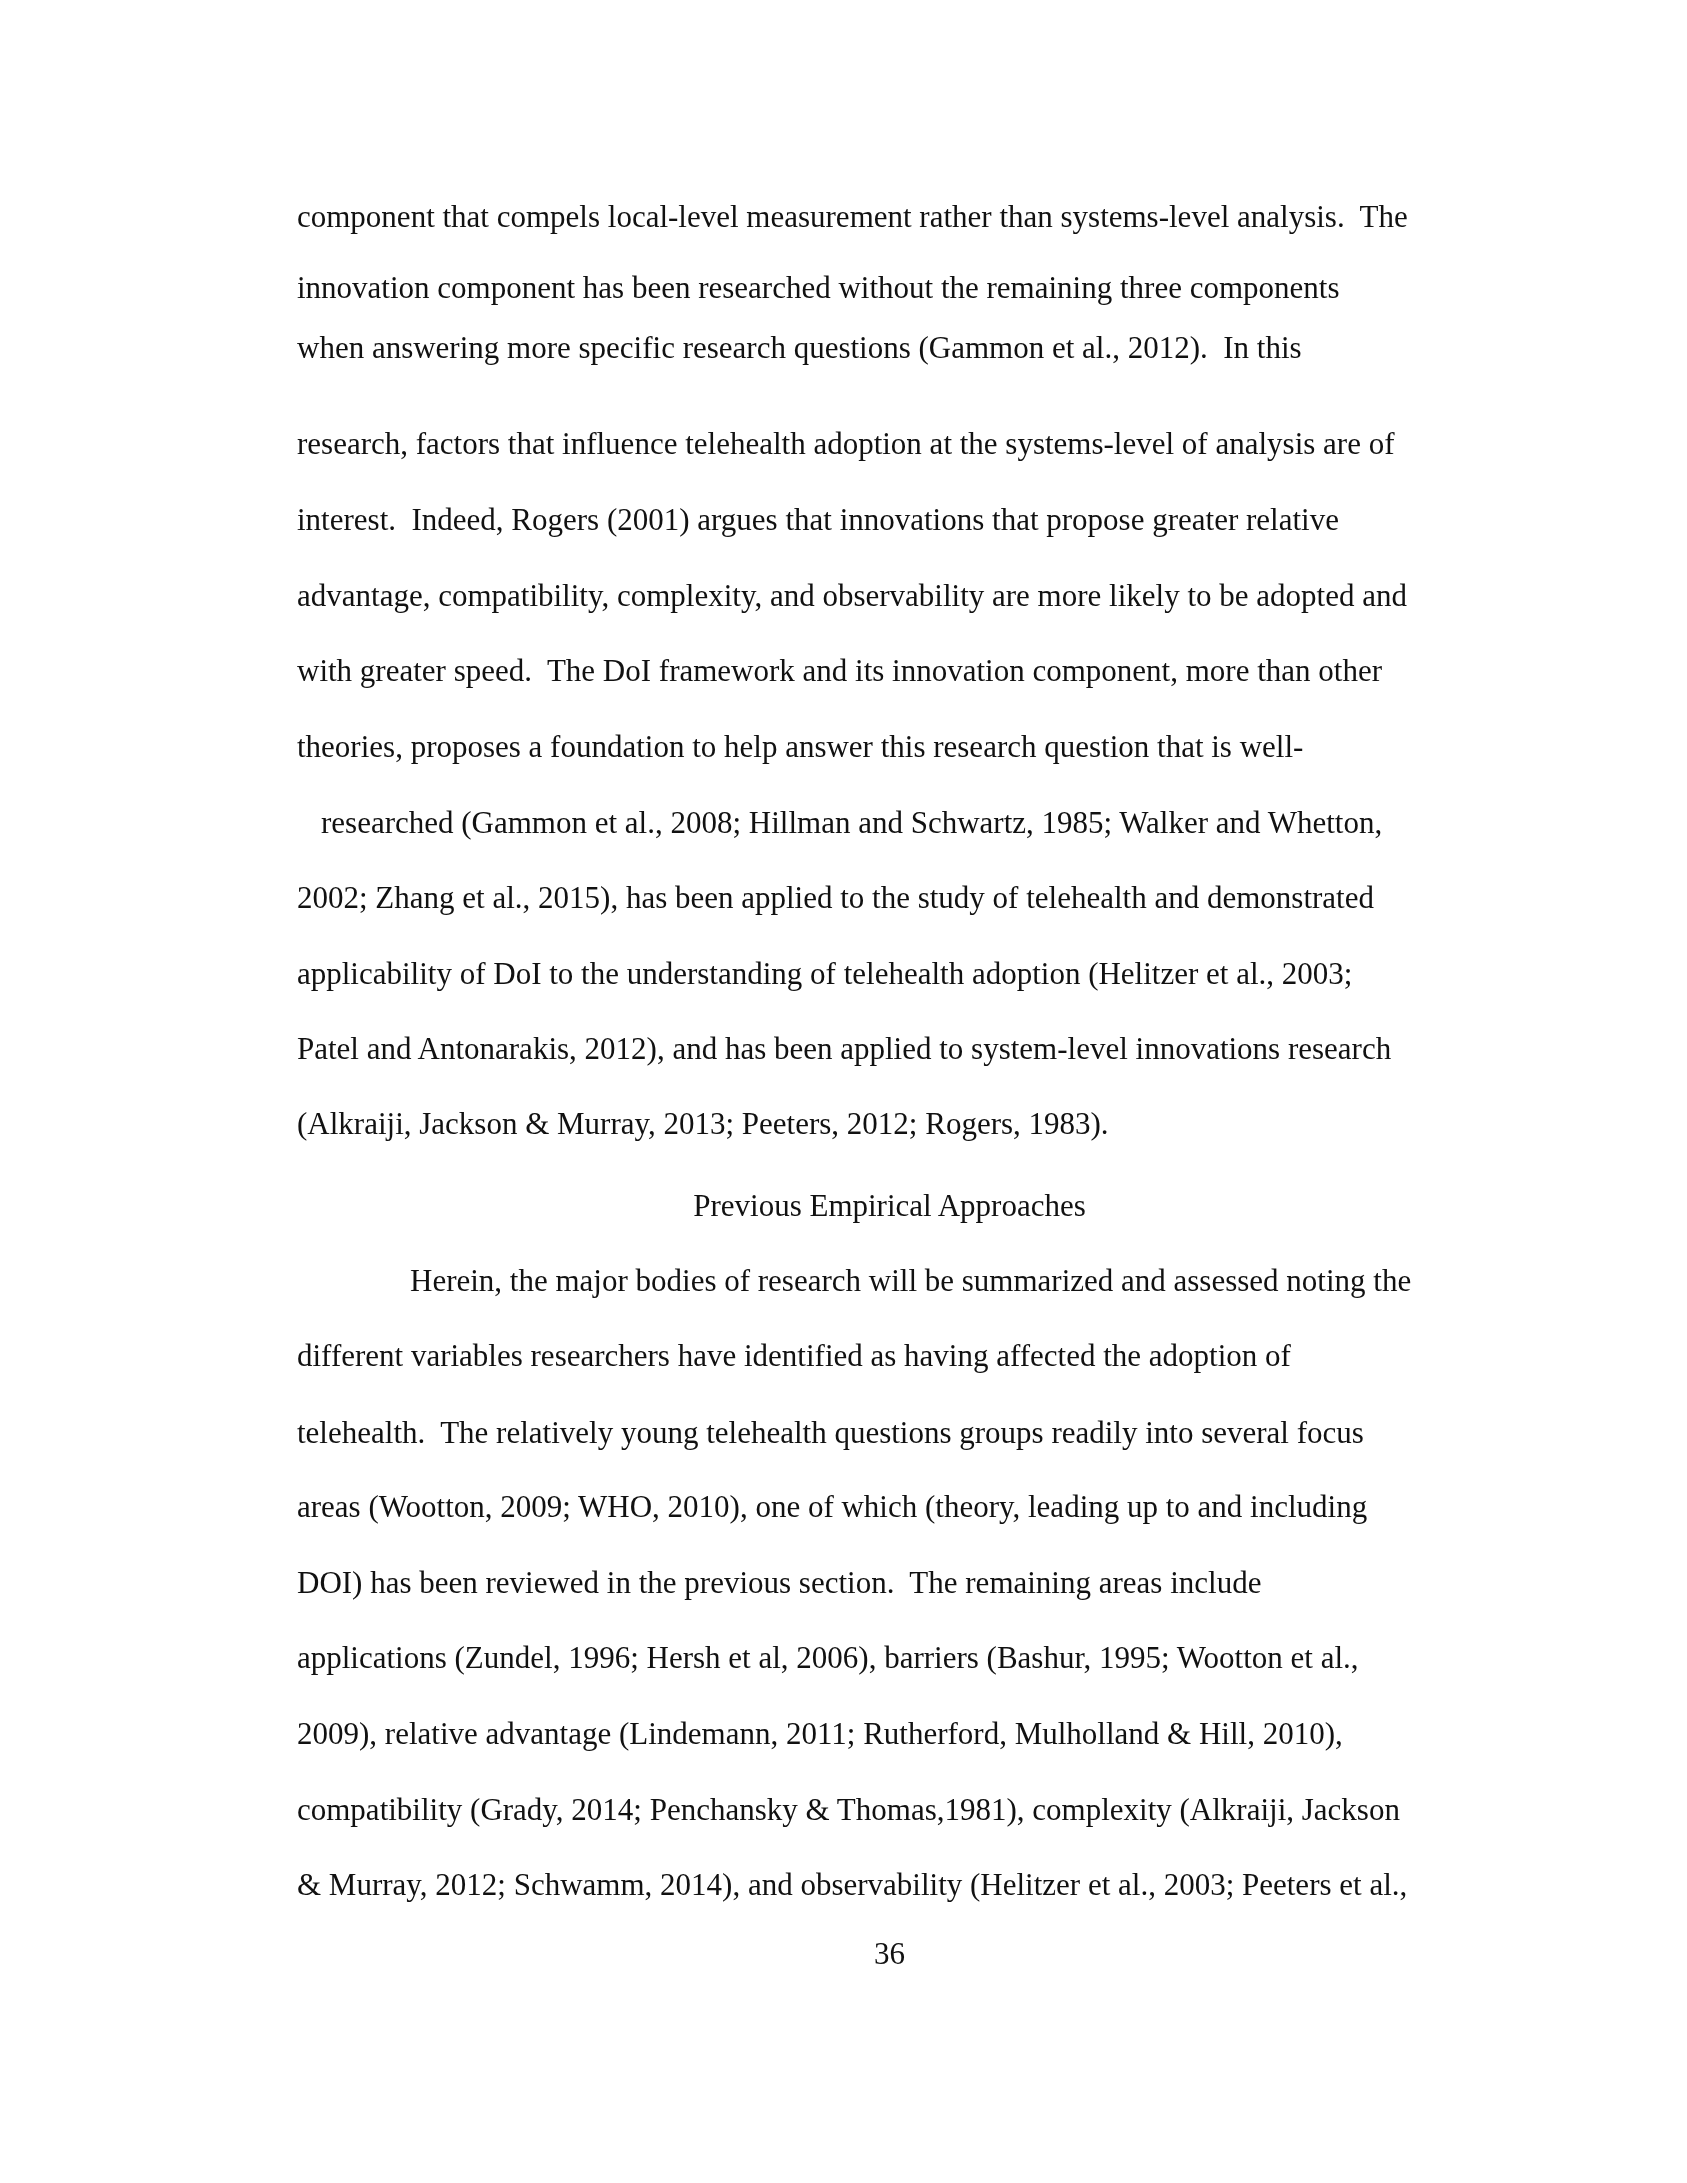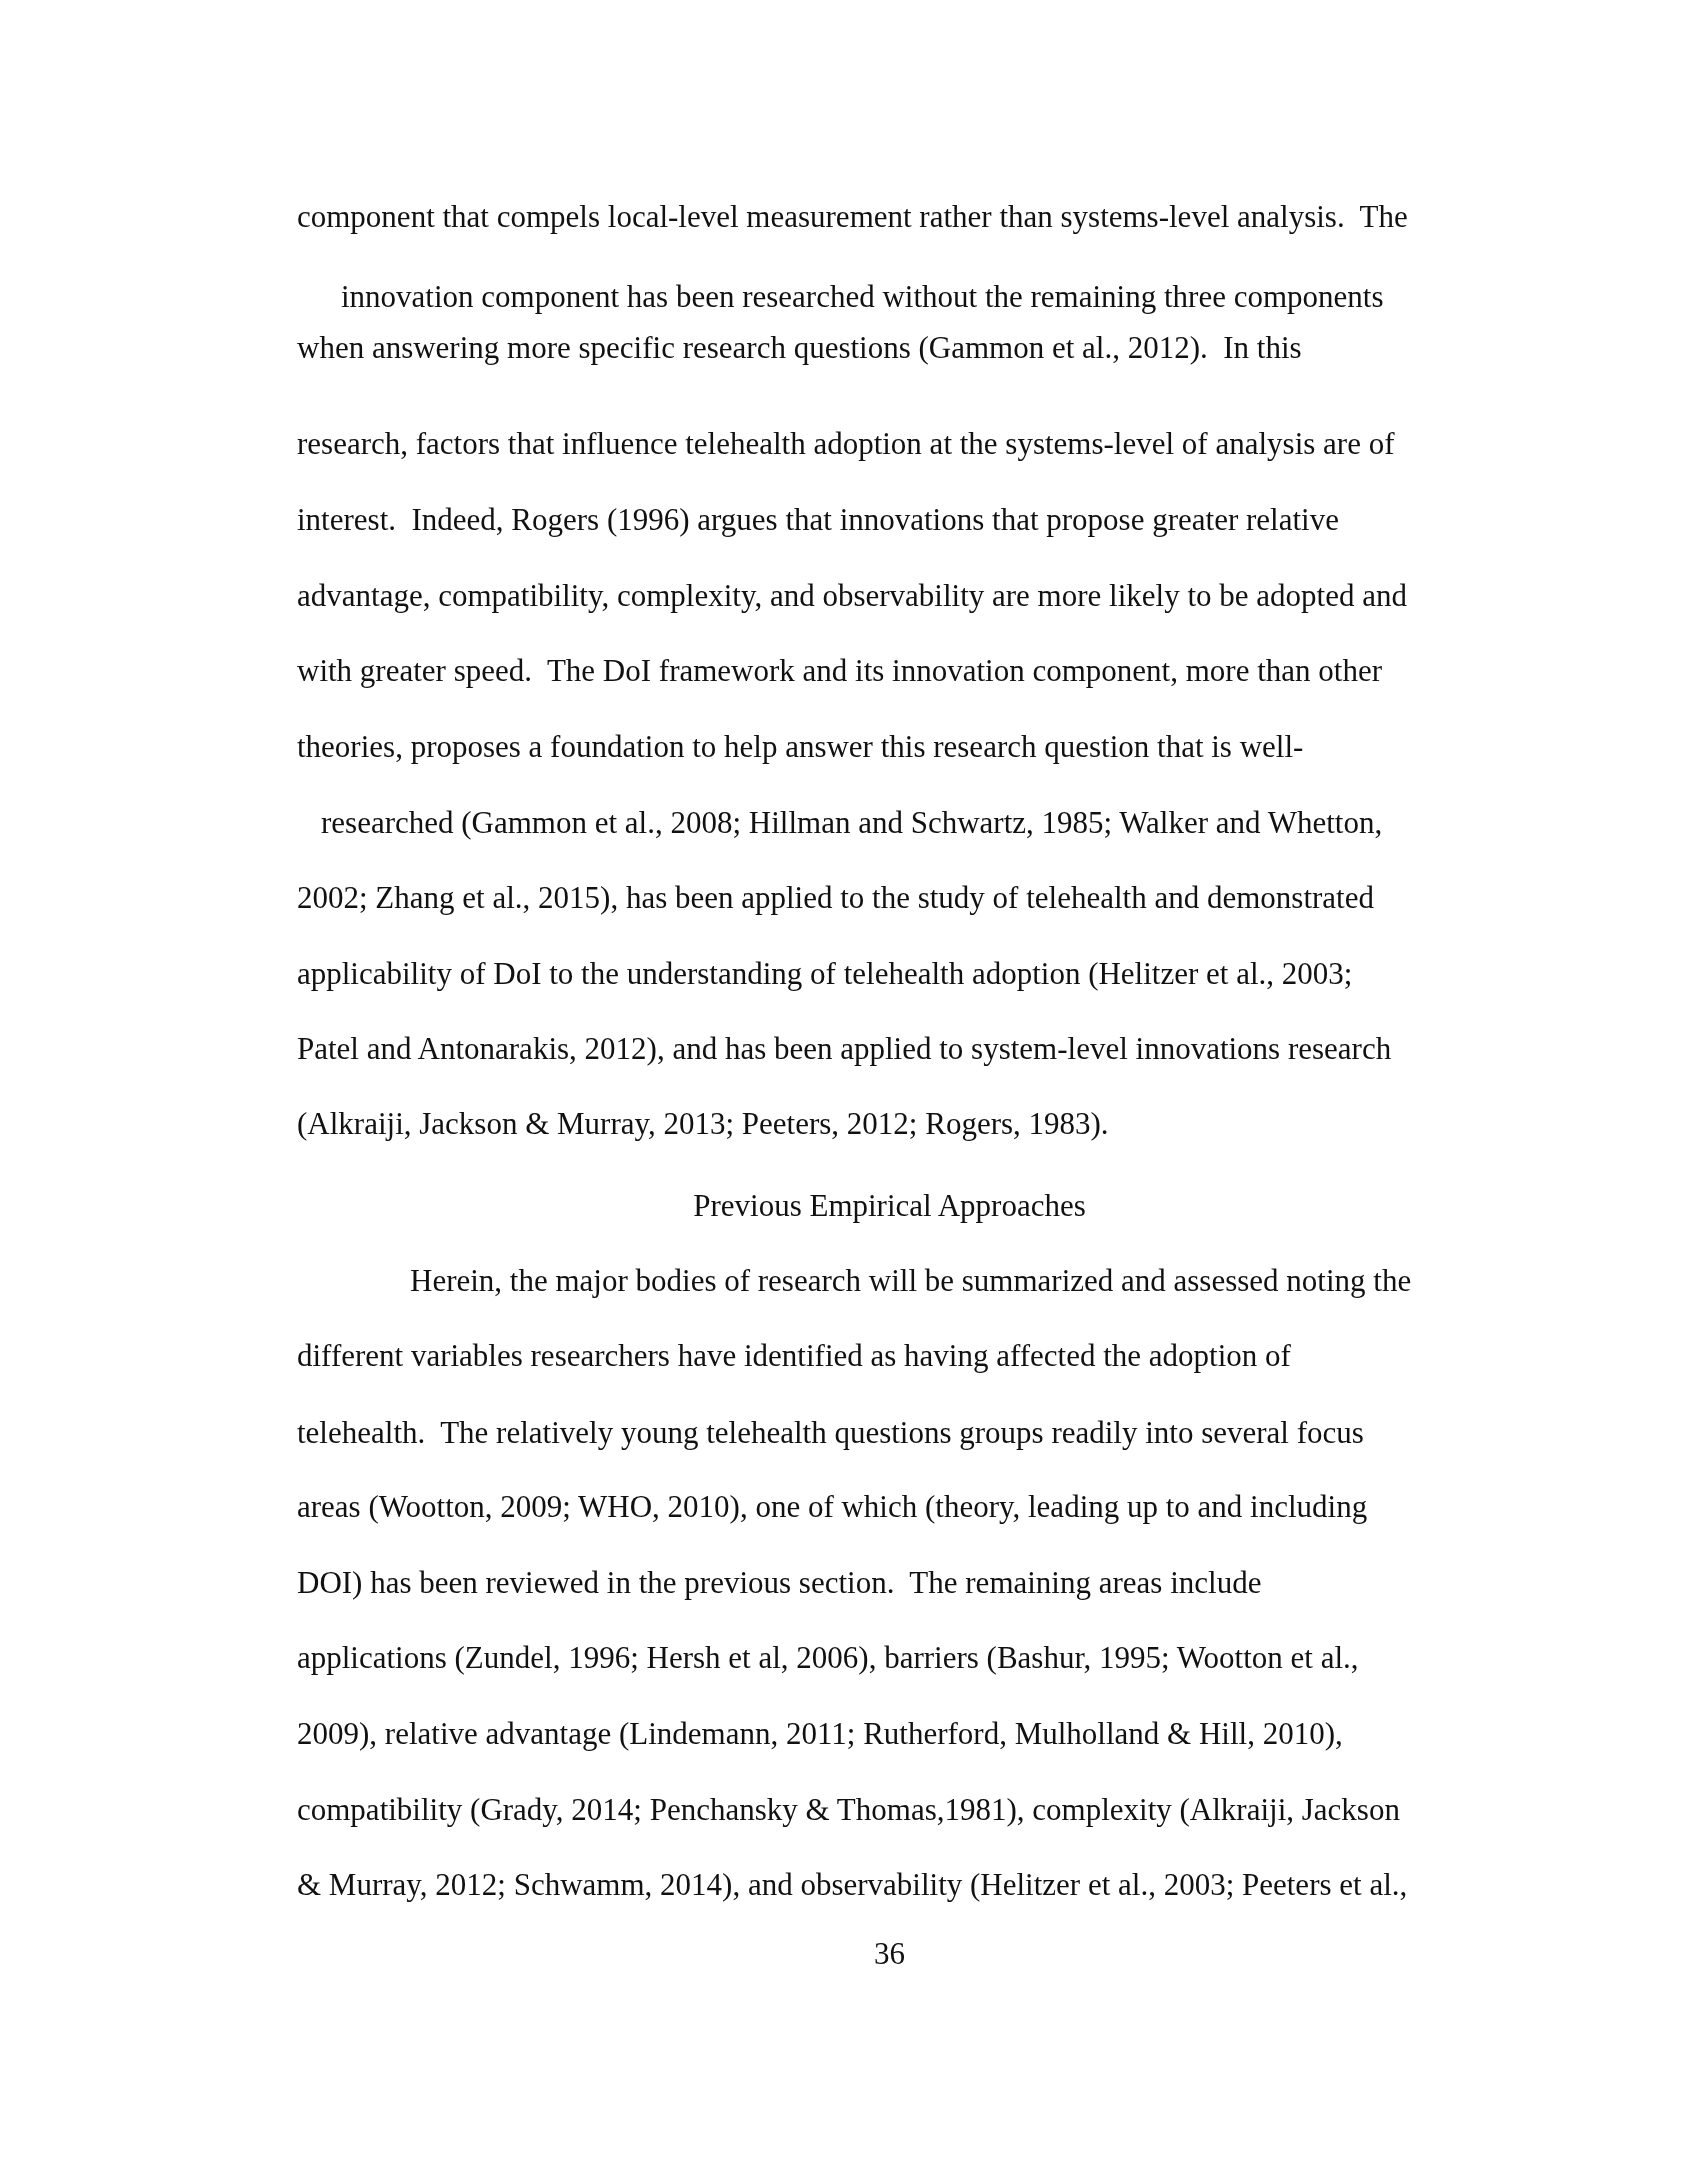--- a/index.html
+++ b/index.html
@@ -41,24 +41,24 @@
     .heading { font-size: 31px; }
     .pagenum { font-size: 31px; }
   </style>
 </head>
 <body>
 
 <div class="page">
 
   <div>
     <div class="line" style="top: 197px; white-space: pre;">component that compels local-level measurement rather than systems-level analysis.  The</div>
-    <div class="line" style="top: 277px; white-space: pre; margin-left: 44px;">innovation component has been researched without the remaining three components</div>
+    <div class="line" style="top: 268px; white-space: pre;">innovation component has been researched without the remaining three components</div>
     <div class="line" style="top: 328px; white-space: pre;">when answering more specific research questions (Gammon et al., 2012).  In this</div>
     <div class="line" style="top: 424px; white-space: pre;">research, factors that influence telehealth adoption at the systems-level of analysis are of</div>
-    <div class="line" style="top: 500px; white-space: pre;">interest.  Indeed, Rogers (1996) argues that innovations that propose greater relative</div>
+    <div class="line" style="top: 500px; white-space: pre;">interest.  Indeed, Rogers (2001) argues that innovations that propose greater relative</div>
     <div class="line" style="top: 576px; white-space: pre;">advantage, compatibility, complexity, and observability are more likely to be adopted and</div>
     <div class="line" style="top: 651px; white-space: pre;">with greater speed.  The DoI framework and its innovation component, more than other</div>
     <div class="line" style="top: 727px; white-space: pre;">theories, proposes a foundation to help answer this research question that is well-</div>
     <div class="line" style="top: 803px; white-space: pre; margin-left: 24px;">researched (Gammon et al., 2008; Hillman and Schwartz, 1985; Walker and Whetton,</div>
     <div class="line" style="top: 878px; white-space: pre;">2002; Zhang et al., 2015), has been applied to the study of telehealth and demonstrated</div>
     <div class="line" style="top: 954px; white-space: pre;">applicability of DoI to the understanding of telehealth adoption (Helitzer et al., 2003;</div>
     <div class="line" style="top: 1029px; white-space: pre;">Patel and Antonarakis, 2012), and has been applied to system-level innovations research</div>
     <div class="line" style="top: 1104px; white-space: pre;">(Alkraiji, Jackson &amp; Murray, 2013; Peeters, 2012; Rogers, 1983).</div>
   </div>
 

